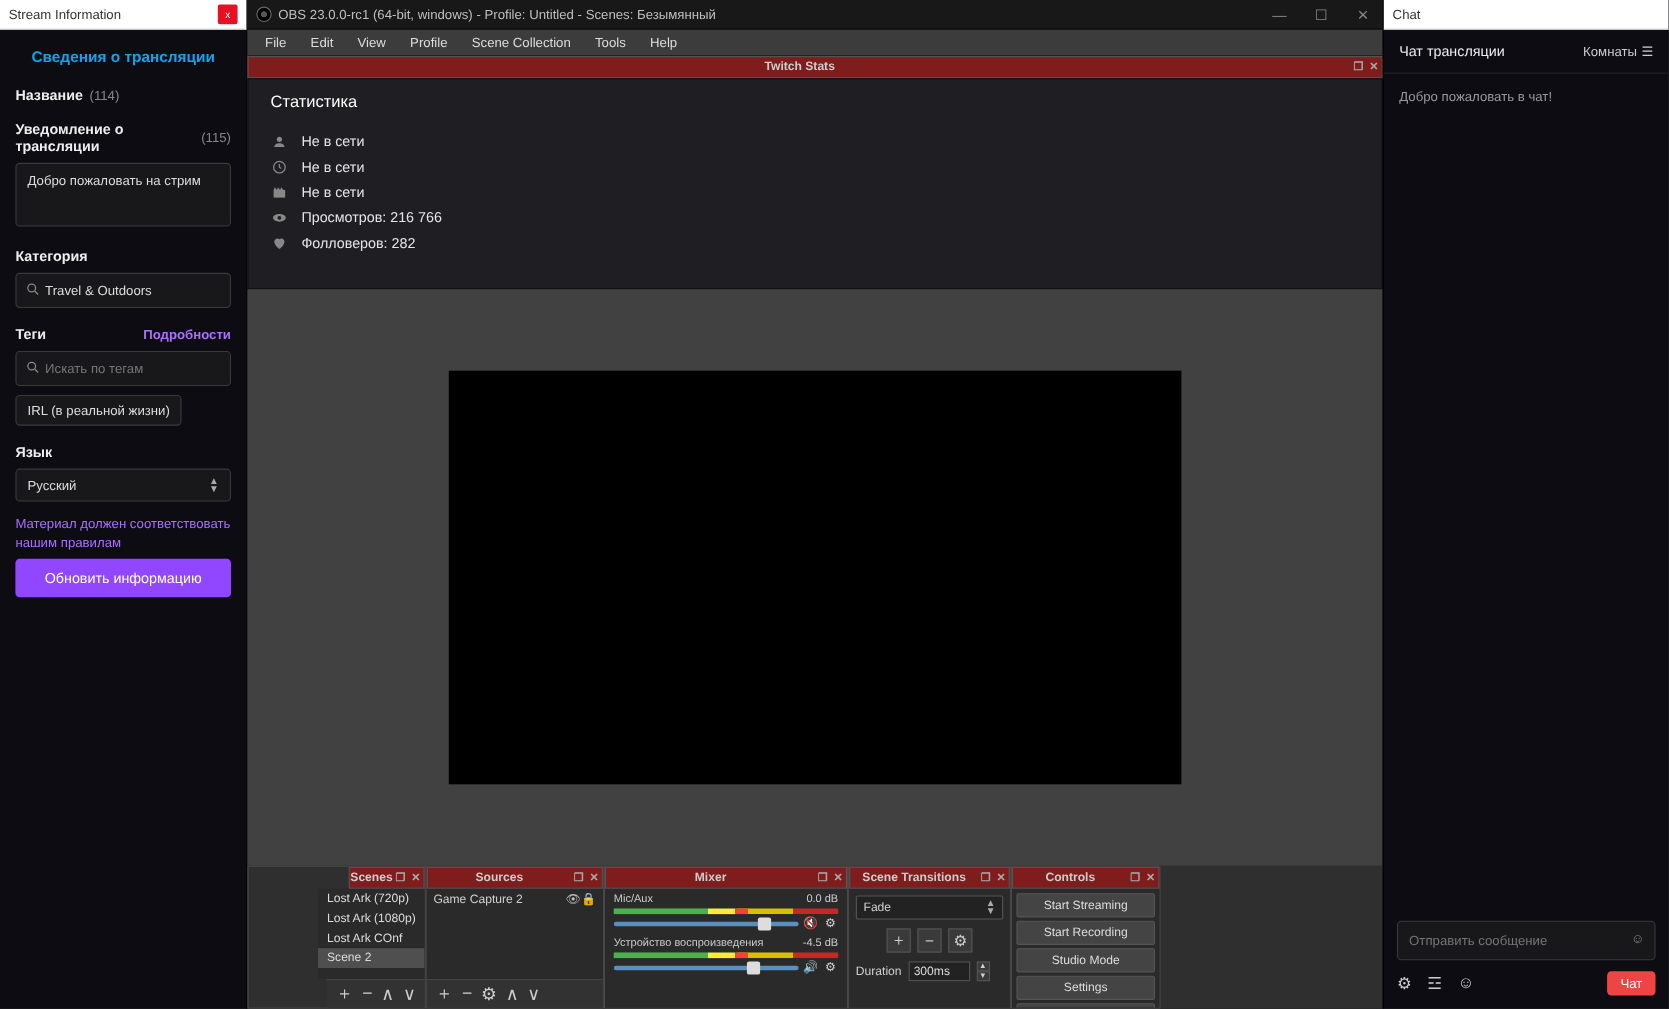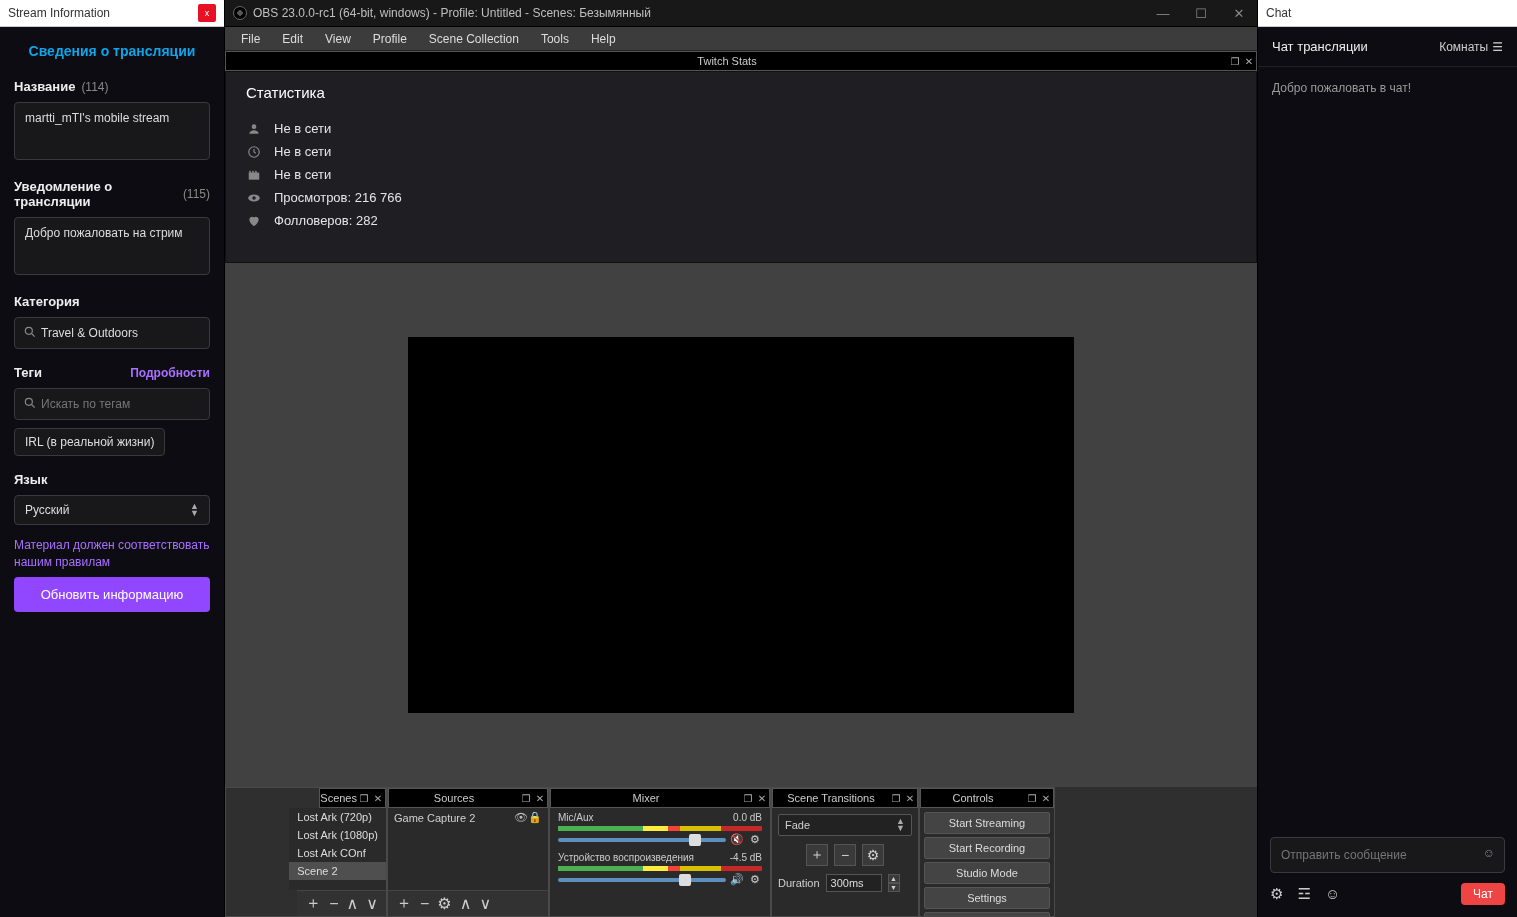--- a/index.html
+++ b/index.html
@@ -27,21 +27,21 @@
 .searchbox input { flex: 1; background: transparent; border: none; outline: none; color: #ddd; font-size: 12px; padding: 4px; }
 .link-purple { color: #a970ff; font-size: 12px; cursor: pointer; }
 .tagpill { background: #18181b; border: 1px solid #3a3a3d; padding: 6px 10px; border-radius: 4px; margin-top: 8px; display: inline-block; font-size: 12px; }
 .selectbox { width: 100%; background: #18181b; border: 1px solid #3a3a3d; color: #ddd; padding: 7px 10px; margin-top: 8px; border-radius: 4px; font-size: 12px; display: flex; justify-content: space-between; align-items: center; }
 .note { color: #a970ff; font-size: 12px; margin-top: 12px; line-height: 1.4; }
 .btn-purple { width: 100%; background: #9147ff; color: #fff; border: none; padding: 10px; margin-top: 6px; border-radius: 4px; font-size: 13px; cursor: pointer; }
 
 
 .menubar { height: 24px; background: #3c3c3c; display: flex; align-items: center; padding: 0 6px; gap: 2px; border-bottom: 1px solid #222; }
 .menubar span { padding: 2px 10px; font-size: 12px; color: #ddd; cursor: pointer; }
-.dock-title { height: 20px; background: #000000; color: #ccc; font-size: 11px; display: flex; align-items: center; border: 1px solid #555; }
+.dock-title { height: 20px; background: #7f1d1d; color: #ccc; font-size: 11px; display: flex; align-items: center; border: 1px solid #555; font-weight: bold; }
 .dock-title .t { flex: 1; text-align: center; }
 .dock-title .dockbtn { width: 14px; text-align: center; color: #aaa; cursor: pointer; font-size: 10px; }
 .stats-panel { background: #1f1f23; border: 1px solid #111; margin: 0; padding: 12px 20px 30px; }
 .stats-panel h3 { color: #fff; font-size: 15px; font-weight: 400; margin-bottom: 16px; }
 .stat-row { display: flex; align-items: center; gap: 12px; padding: 4px 0; color: #e5e5e5; font-size: 13px; }
 .stat-row .ic { width: 16px; color: #888; display:flex; justify-content:center; }
 .preview-area { flex: 1; background: #414141; display: flex; align-items: center; justify-content: center; padding: 10px; }
 .preview-canvas { width: 666px; height: 376px; background: #000; }
 
 .docks-row { height: 130px; display: flex; background: #2f2f2f; }
@@ -109,21 +109,20 @@
     <span>Stream Information</span>
     <div class="close-red">x</div>
   </div>
   <div class="left-body">
     <h2>Сведения о трансляции</h2>
 
     <div class="lbl">
       <span>Название</span>
       <span class="count">(114)</span>
     </div>
-    <textarea class="textarea tall" style="">martti_mTI's mobile stream</textarea>
 
     <div class="lbl">
       <span>Уведомление о трансляции</span>
       <span class="count">(115)</span>
     </div>
     <textarea class="textarea tall" style="">Добро пожаловать на стрим</textarea>
 
     <div class="lbl">Категория</div>
     <div class="searchbox">
       <span>

